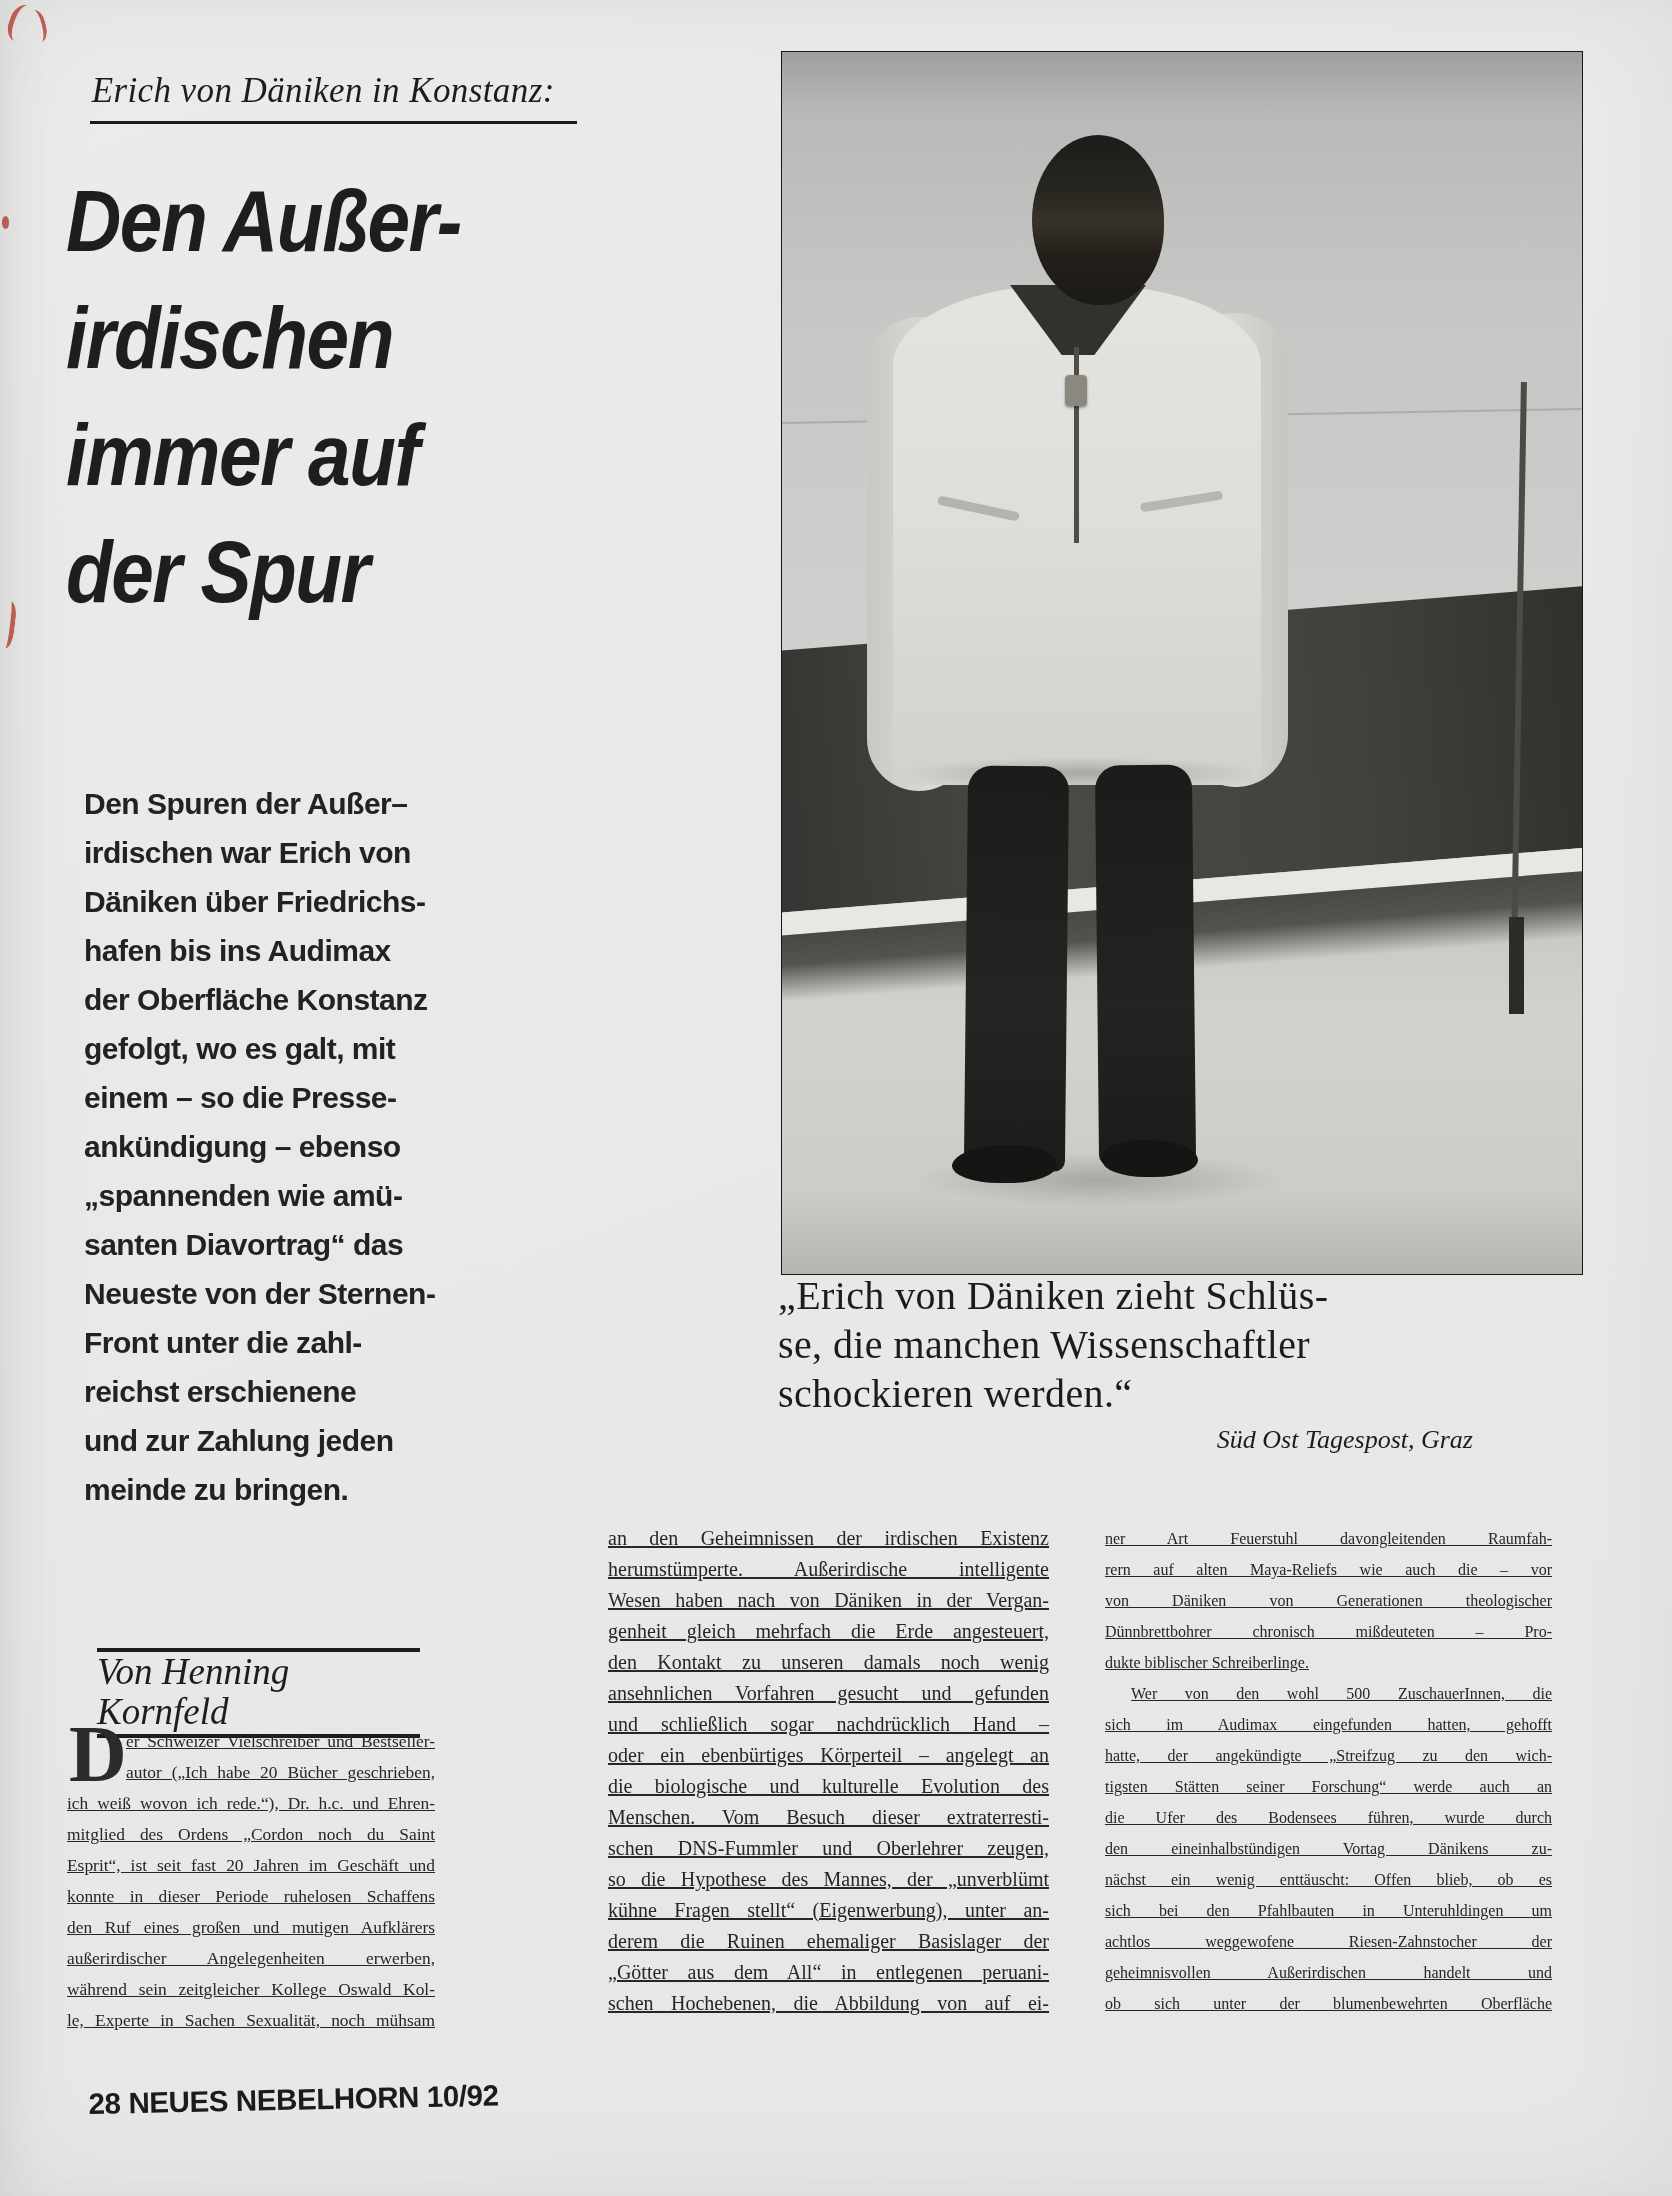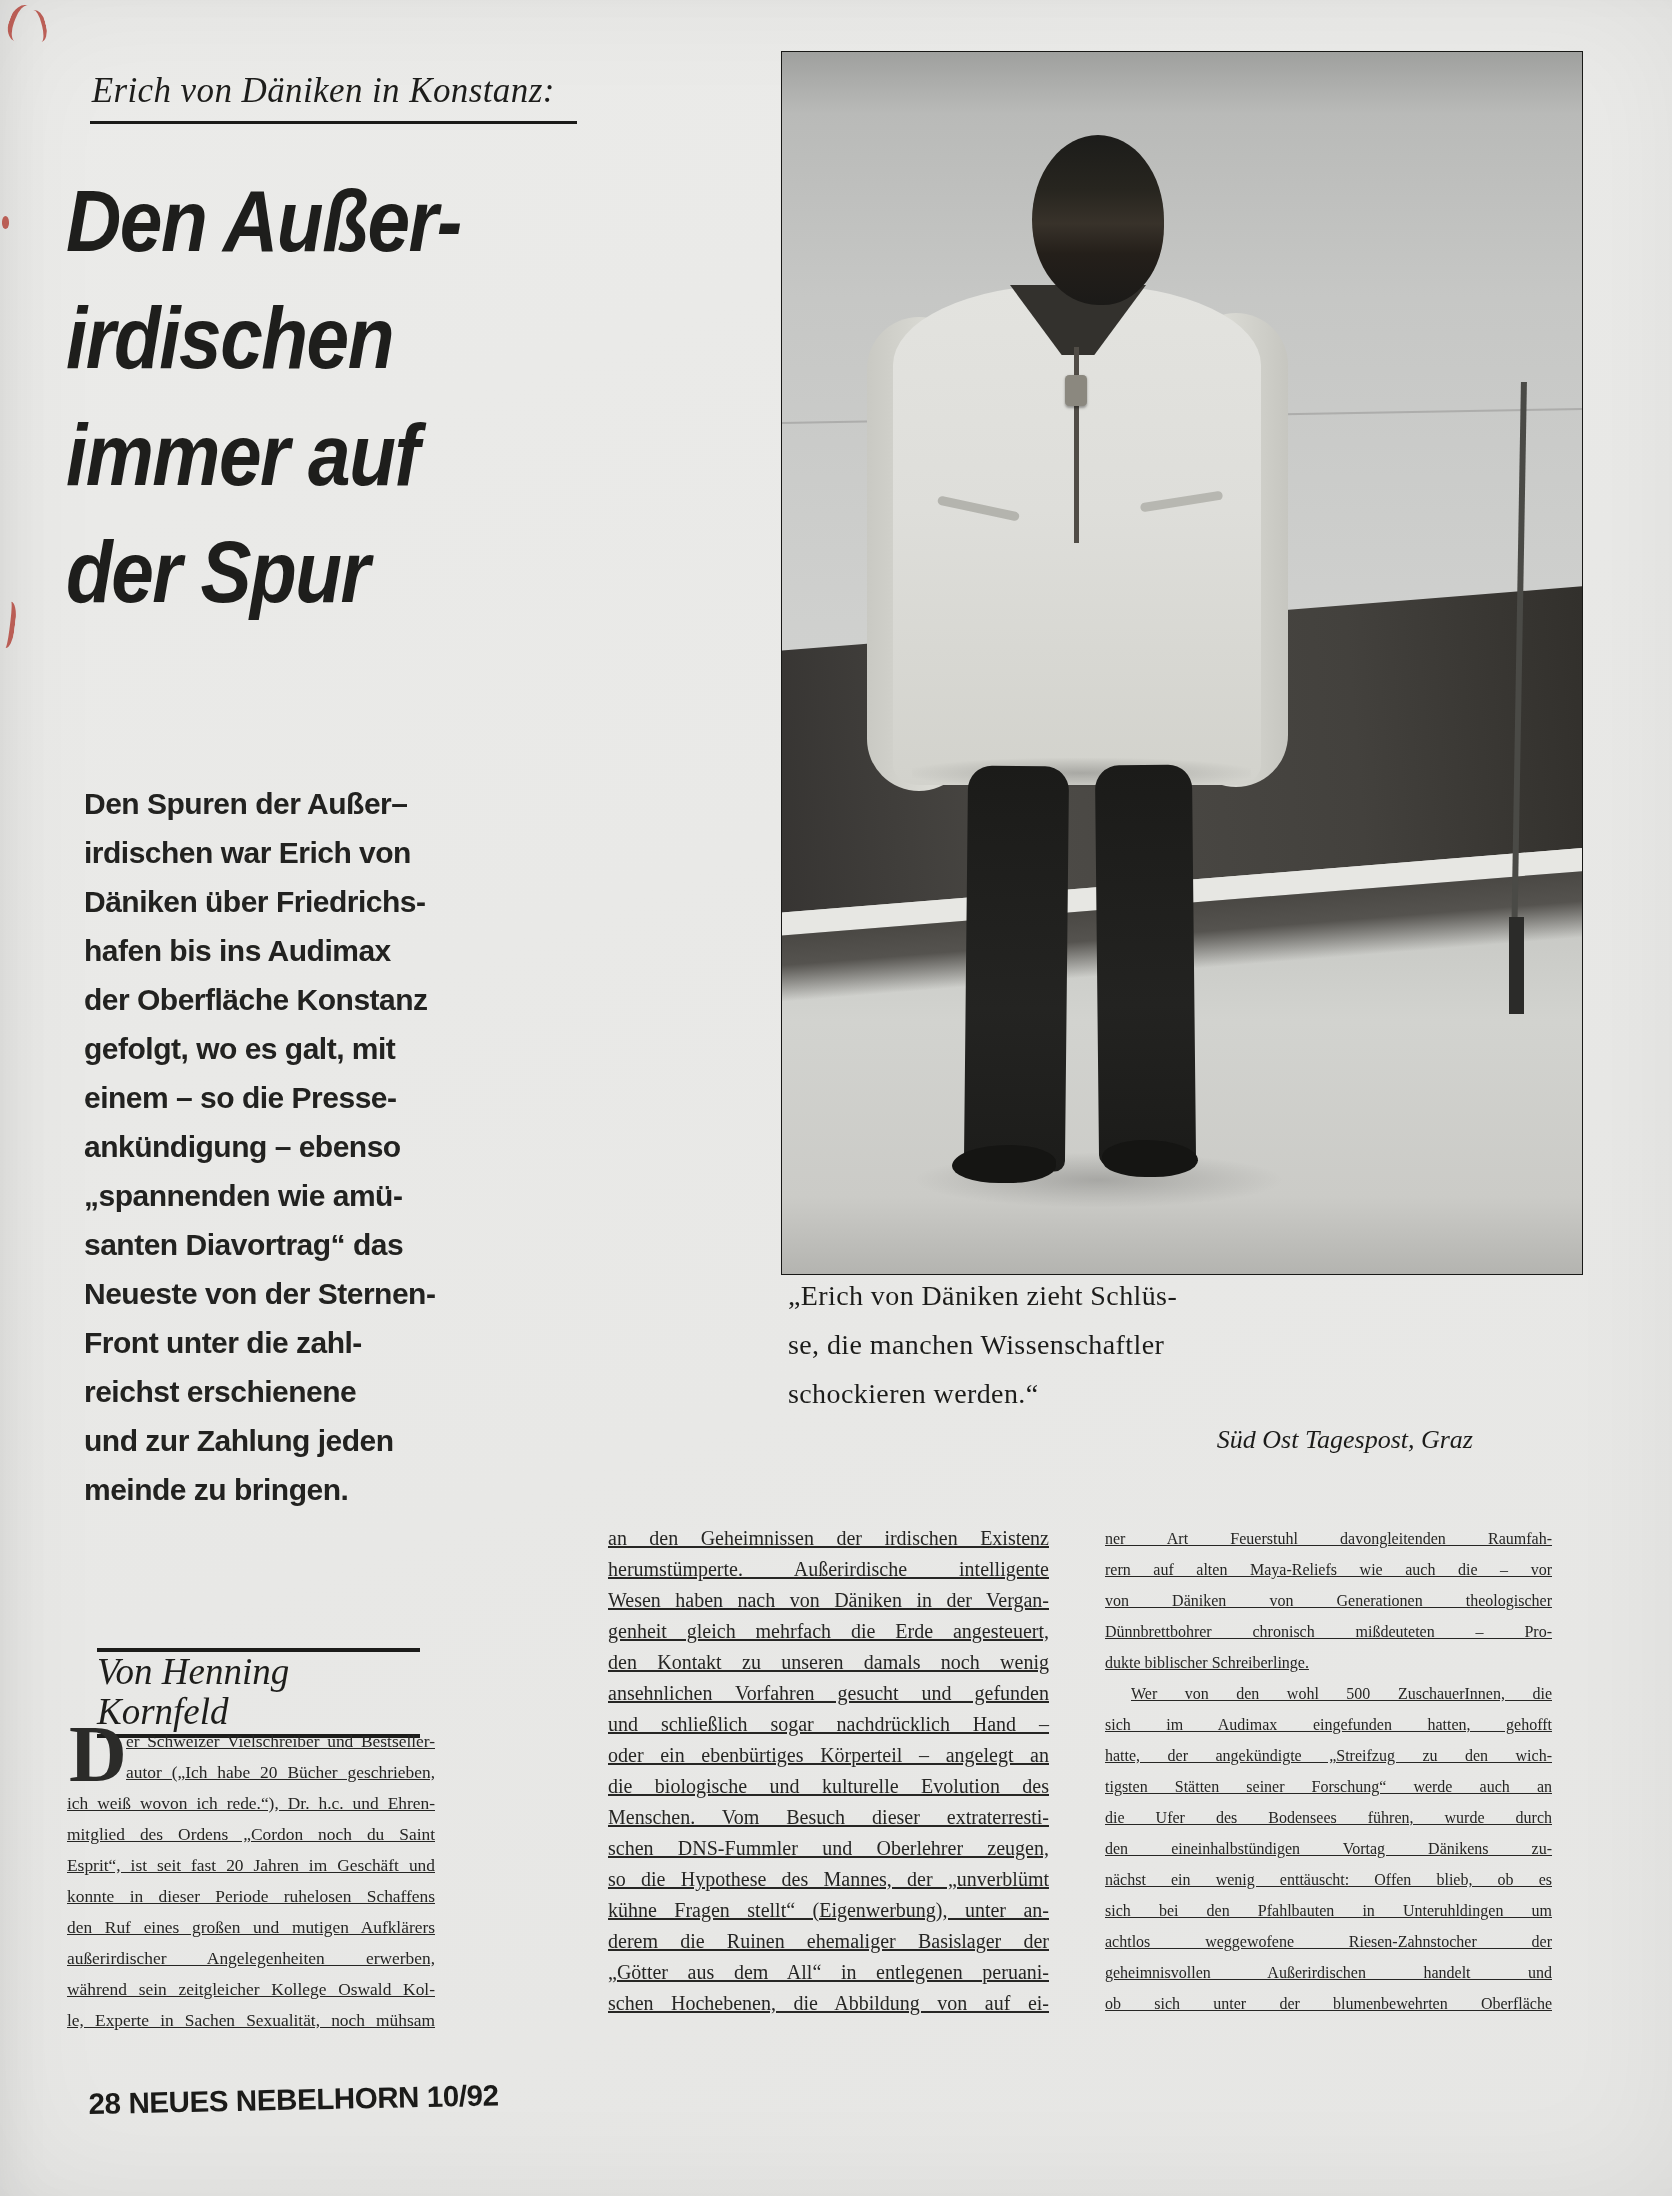--- a/index.html
+++ b/index.html
@@ -103,21 +103,21 @@
   .man-hem-shadow{position:absolute;left:130px;top:706px;width:339px;height:29.5px;
     background:radial-gradient(ellipse at center, rgba(0,0,0,.20), rgba(0,0,0,0) 75%);}
   .man-leg-l{position:absolute;left:184px;top:714px;width:101px;height:405px;
     background:linear-gradient(180deg,#1b1b19,#242422 60%,#1c1c1a);border-radius:24px 24px 10.4px 10.4px;transform:rotate(.6deg);}
   .man-leg-r{position:absolute;left:315px;top:713px;width:97px;height:400px;
     background:linear-gradient(180deg,#1b1b19,#232321 60%,#1b1b19);border-radius:24px 24px 10.4px 10.4px;transform:rotate(-.6deg);}
   .man-shoe-l{position:absolute;left:170px;top:1093px;width:104px;height:38px;background:#151513;border-radius:55% 45% 45% 45%;}
   .man-shoe-r{position:absolute;left:320px;top:1088px;width:96px;height:37px;background:#151513;border-radius:45% 55% 45% 45%;}
   
   .pullquote{position:absolute;left:778px;top:1271px;width:721px;color:#1c1c1a;}
-  .pq-line{font-size:28px;line-height:49px;letter-spacing:0.4px;white-space:nowrap;margin-left:10px;}
+  .pq-line{font-size:40px;line-height:49px;letter-spacing:0.4px;white-space:nowrap;}
   .pq-attr{margin-top:7px;text-align:right;padding-right:26px;font-style:italic;font-size:26px;}
   
   .footer{
     position:absolute;left:89px;top:2087px;
     font-family:"Liberation Sans", sans-serif;font-weight:bold;
     font-size:29.5px;letter-spacing:-0.4px;color:#1b1b19;
     transform:rotate(-1.2deg);transform-origin:0 100%;
     white-space:nowrap;
   }
 </style>

